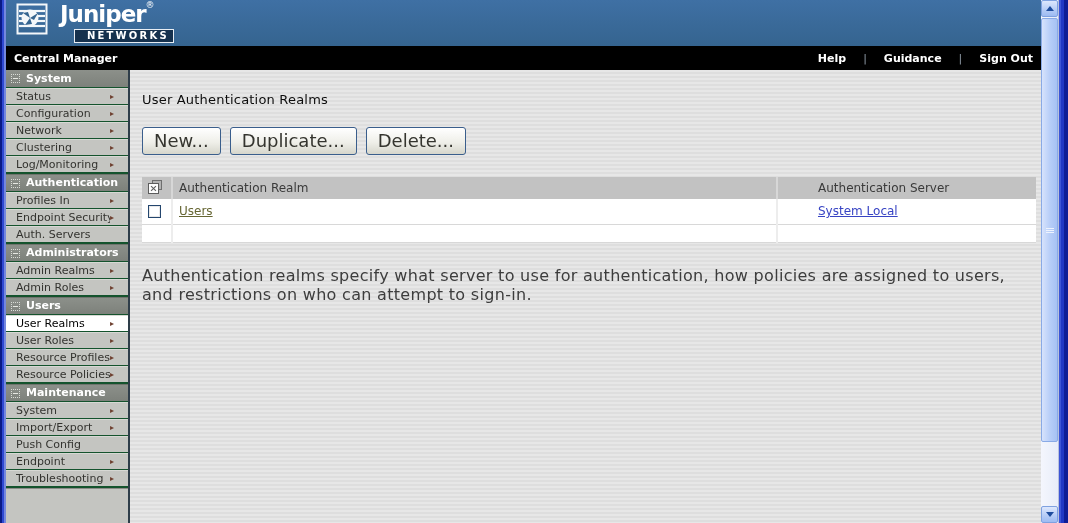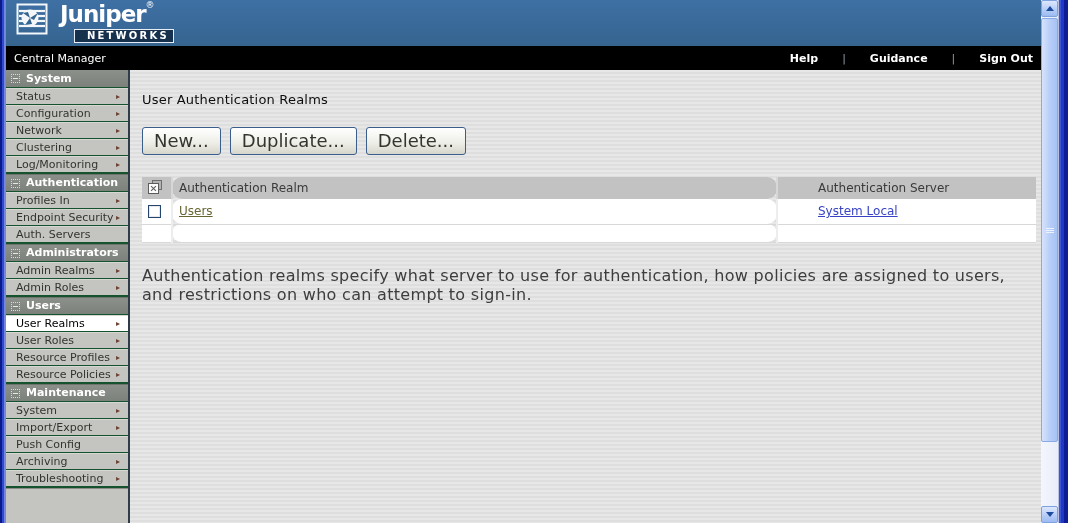--- a/index.html
+++ b/index.html
@@ -37,22 +37,22 @@
     background:#15314e; border:1px solid #e8eef4; color:#fff;
     font-size:10px; font-weight:bold; letter-spacing:2.2px; padding:1px 4px 1px 12px;
   }
 
   
   .menubar {
     position:absolute; left:6px; right:27px; top:46px; height:24px; background:#000;
     display:flex; align-items:center; justify-content:space-between;
     padding:0 8px 0 8px; color:#fff;
   }
-  .menubar-title { font-size:11px; font-weight:normal; }
-  .menubar-links { font-size:11px; font-weight:bold; display:flex; align-items:center; gap:24px; }
+  .menubar-title { font-size:11px; font-weight:bold; }
+  .menubar-links { font-size:11px; font-weight:bold; display:flex; align-items:center; gap:17px; }
   .menubar-links a { color:#fff; text-decoration:none; cursor:pointer; }
   .menubar-sep { color:#8f9aa6; font-weight:normal; }
 
   
   .sidebar {
     position:absolute; left:6px; top:70px; width:122px; bottom:0;
     background:#14532d; overflow:hidden;
   }
   .sidebar-separator { position:absolute; left:128px; top:70px; width:2px; bottom:0; background:#2e3d49; z-index:10; }
   .sb-header {
@@ -64,21 +64,21 @@
   .sb-header:first-child { margin-top:0; border-top:none; }
   .collapse-icon {
     width:9px; height:9px; border:1px dotted #d9dcd6; position:relative; flex:0 0 auto;
   }
   .collapse-icon::after {
     content:""; position:absolute; left:1px; right:1px; top:3px; height:1px; background:#e6e8e2;
   }
   .sb-item {
     height:16px; line-height:15px; background:#c4c5c1; color:#33332f;
     font-size:11px; display:flex; align-items:center;
-    padding-left:10px; padding-right:8px; margin-top:1px; cursor:pointer;
+    padding-left:10px; padding-right:14px; margin-top:1px; cursor:pointer;
     border-top:1px solid #d7d8d4;
   }
   .sb-item.selected { background:#ffffff; color:#000; }
   .sb-item .sb-label { flex:1 1 auto; white-space:nowrap; overflow:hidden; }
   .sb-arrow { flex:0 0 auto; font-size:8px; color:#6e4030; line-height:1; }
   .sb-filler { height:40px; background:#c4c5c1; margin-top:2px; border-top:1px solid #8a8b87; }
 
   
   .content {
     position:absolute; left:130px; right:27px; top:70px; bottom:0;
@@ -98,21 +98,21 @@
   }
 
   
   .realm-table { margin-top:22px; width:894px; border-collapse:collapse; font-size:12px; }
   .realm-table th {
     background:#c2c2c2; color:#3a3a3a; font-weight:normal; text-align:left;
     height:22px; padding:2px 4px 2px 6px;
   }
   .realm-table td { background:#fff; padding:2px 4px 2px 6px; border-bottom:1px solid #d8d8d8; }
   .col-check { width:30px; }
-  .col-realm { width:605px;border-radius:10px; }
+  .col-realm { width:605px; }
   .col-server { width:259px; }
   .realm-table th { border-right:2px solid #d7d7d7; }
   .realm-table td { border-right:2px solid #ededed; }
   .realm-table th:last-child, .realm-table td:last-child { border-right:none;padding-left:40px; }
   .row-main td { height:25px; }
   .row-empty td { height:18px; }
 
   .checkbox {
     display:inline-block; width:13px; height:13px; background:#fff;
     border:1px solid #24466e; box-shadow:0 0 0 1px #e8e8e8 inset; cursor:pointer;
@@ -286,21 +286,21 @@
           <span class="sb-arrow">▸</span>
         </div>
         <div class="sb-item">
           <span class="sb-label">Import/Export</span>
           <span class="sb-arrow">▸</span>
         </div>
         <div class="sb-item">
           <span class="sb-label">Push Config</span>
         </div>
         <div class="sb-item">
-          <span class="sb-label">Archiving</span>
+          <span class="sb-label">Endpoint</span>
           <span class="sb-arrow">▸</span>
         </div>
         <div class="sb-item">
           <span class="sb-label">Troubleshooting</span>
           <span class="sb-arrow">▸</span>
         </div>
       </div>
     <div class="sb-filler"></div>
   </div>
   <div class="sidebar-separator"></div>

